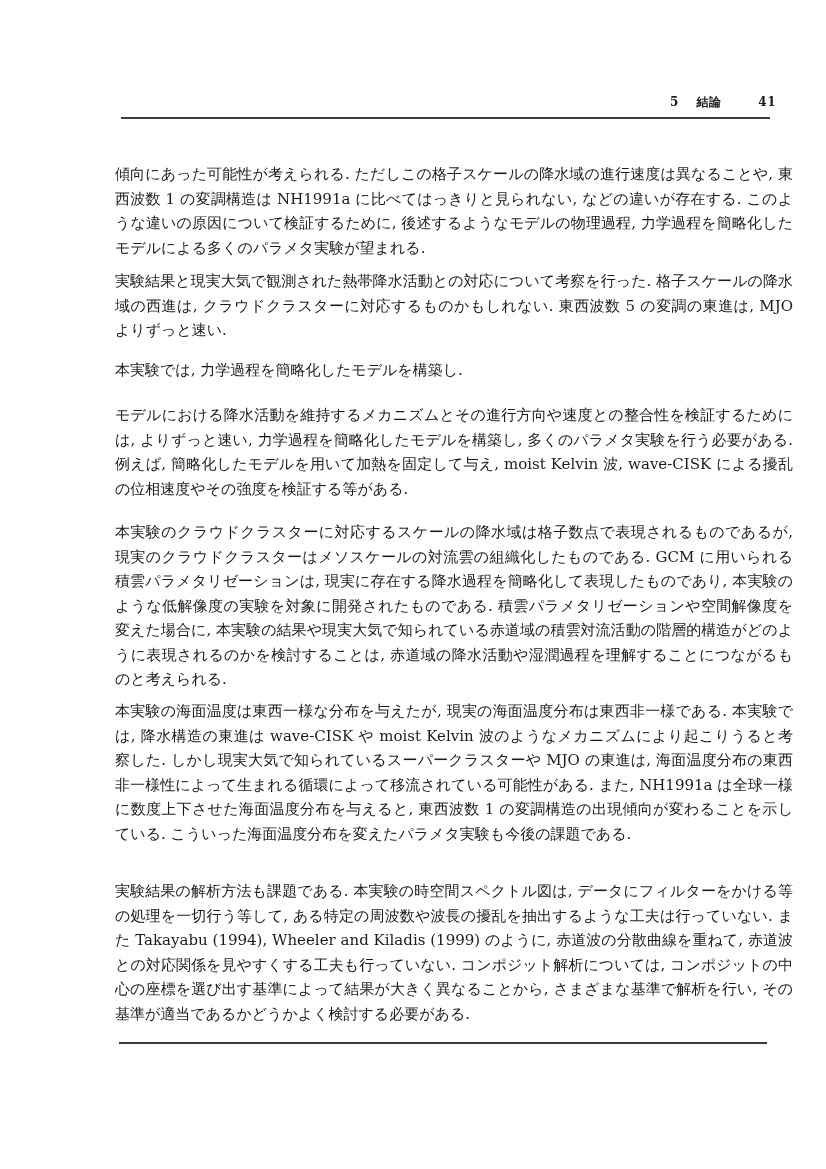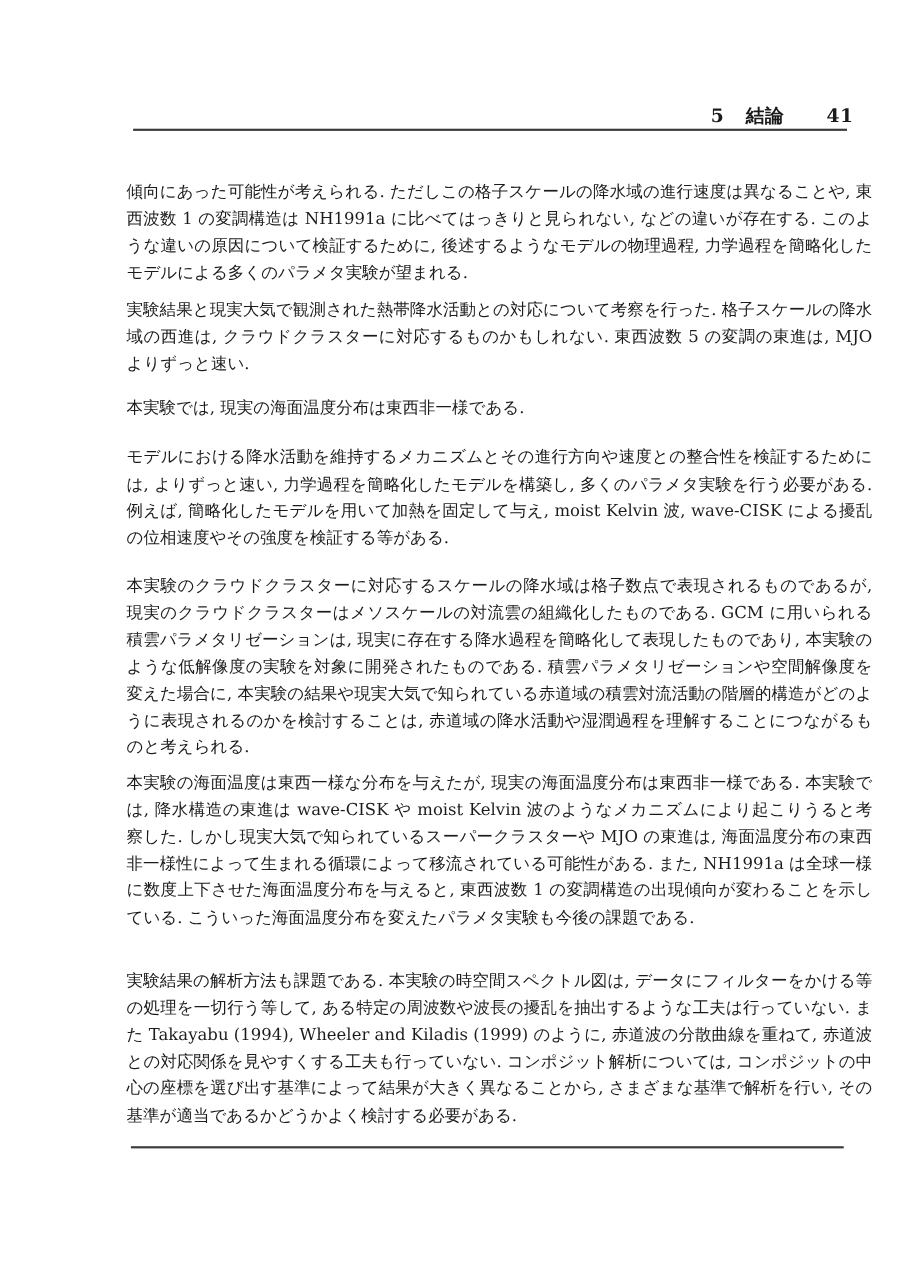--- a/index.html
+++ b/index.html
@@ -15,21 +15,21 @@
     font-family: "DejaVu Serif", "Liberation Serif", serif;
     color: #1b1b1b;
     overflow: hidden;
   }
   .running-header {
     position: absolute;
     top: 94px;
     left: 100px;
     width: 676px;
     text-align: right;
-    font-size: 17px;
+    font-size: 12px;
     font-weight: bold;
     letter-spacing: 0.5px;
     white-space: nowrap;
   }
   .running-header .sec-title { margin-left: 13px; }
   .running-header .page-num  { margin-left: 32px; }
   .rule {
     position: absolute;
     height: 1.7px;
     background: #3c3c3c;
@@ -73,21 +73,21 @@
     <span class="sec-num">5</span>
     <span class="sec-title">結論</span>
     <span class="page-num">41</span>
   </div>
 
   <div class="rule header-rule"></div>
 
   <main>
     <p class="para p1">傾向にあった可能性が考えられる. ただしこの格子スケールの降水域の進行速度は異なることや, 東西波数 1 の変調構造は NH1991a に比べてはっきりと見られない, などの違いが存在する. このような違いの原因について検証するために, 後述するようなモデルの物理過程, 力学過程を簡略化したモデルによる多くのパラメタ実験が望まれる.</p>
     <p class="para p2">実験結果と現実大気で観測された熱帯降水活動との対応について考察を行った. 格子スケールの降水域の西進は, クラウドクラスターに対応するものかもしれない. 東西波数 5 の変調の東進は, MJO よりずっと速い.</p>
-    <p class="para p3">本実験では, 現実の海面温度分布は東西非一様である.</p>
+    <p class="para p3">本実験では, 力学過程を簡略化したモデルを構築し.</p>
     <p class="para p4">モデルにおける降水活動を維持するメカニズムとその進行方向や速度との整合性を検証するためには, よりずっと速い, 力学過程を簡略化したモデルを構築し, 多くのパラメタ実験を行う必要がある. 例えば, 簡略化したモデルを用いて加熱を固定して与え, moist Kelvin 波, wave-CISK による擾乱の位相速度やその強度を検証する等がある.</p>
     <p class="para p5">本実験のクラウドクラスターに対応するスケールの降水域は格子数点で表現されるものであるが, 現実のクラウドクラスターはメソスケールの対流雲の組織化したものである. GCM に用いられる積雲パラメタリゼーションは, 現実に存在する降水過程を簡略化して表現したものであり, 本実験のような低解像度の実験を対象に開発されたものである. 積雲パラメタリゼーションや空間解像度を変えた場合に, 本実験の結果や現実大気で知られている赤道域の積雲対流活動の階層的構造がどのように表現されるのかを検討することは, 赤道域の降水活動や湿潤過程を理解することにつながるものと考えられる.</p>
     <p class="para p6">本実験の海面温度は東西一様な分布を与えたが, 現実の海面温度分布は東西非一様である. 本実験では, 降水構造の東進は wave-CISK や moist Kelvin 波のようなメカニズムにより起こりうると考察した. しかし現実大気で知られているスーパークラスターや MJO の東進は, 海面温度分布の東西非一様性によって生まれる循環によって移流されている可能性がある. また, NH1991a は全球一様に数度上下させた海面温度分布を与えると, 東西波数 1 の変調構造の出現傾向が変わることを示している. こういった海面温度分布を変えたパラメタ実験も今後の課題である.</p>
     <p class="para p7">実験結果の解析方法も課題である. 本実験の時空間スペクトル図は, データにフィルターをかける等の処理を一切行う等して, ある特定の周波数や波長の擾乱を抽出するような工夫は行っていない. また Takayabu (1994), Wheeler and Kiladis (1999) のように, 赤道波の分散曲線を重ねて, 赤道波との対応関係を見やすくする工夫も行っていない. コンポジット解析については, コンポジットの中心の座標を選び出す基準によって結果が大きく異なることから, さまざまな基準で解析を行い, その基準が適当であるかどうかよく検討する必要がある.</p>
   </main>
 
   <div class="rule footer-rule"></div>
 
 </div>
 

